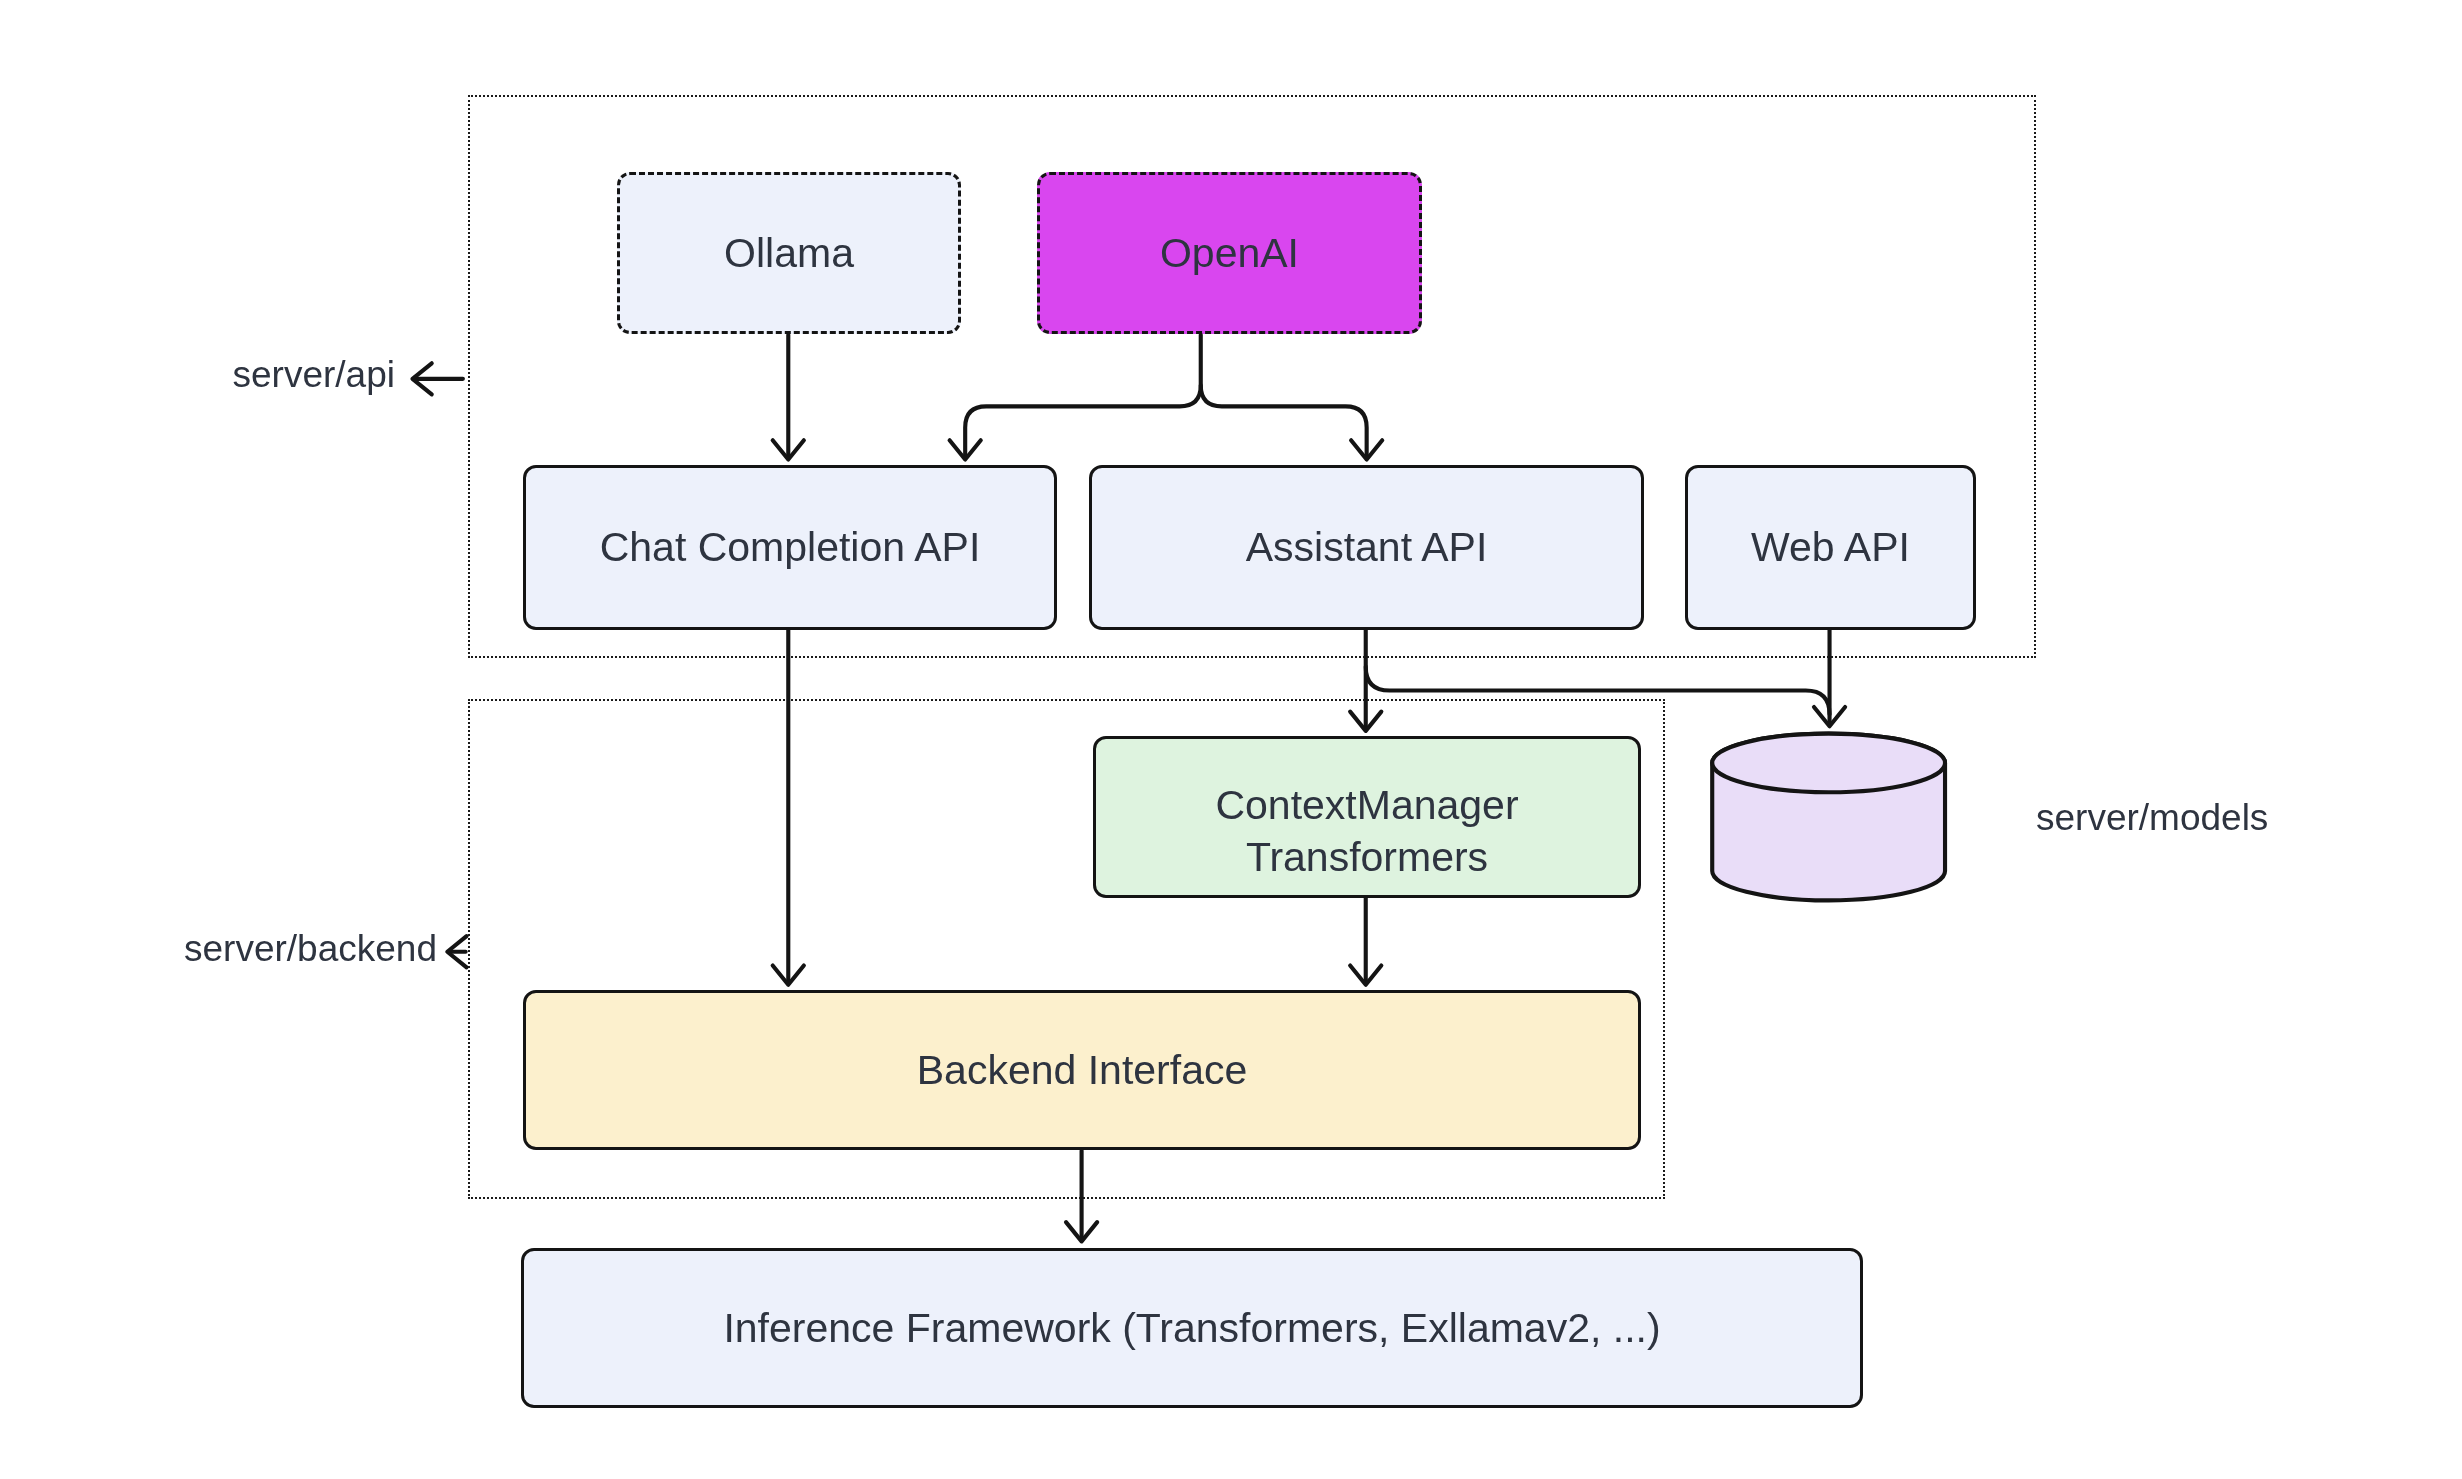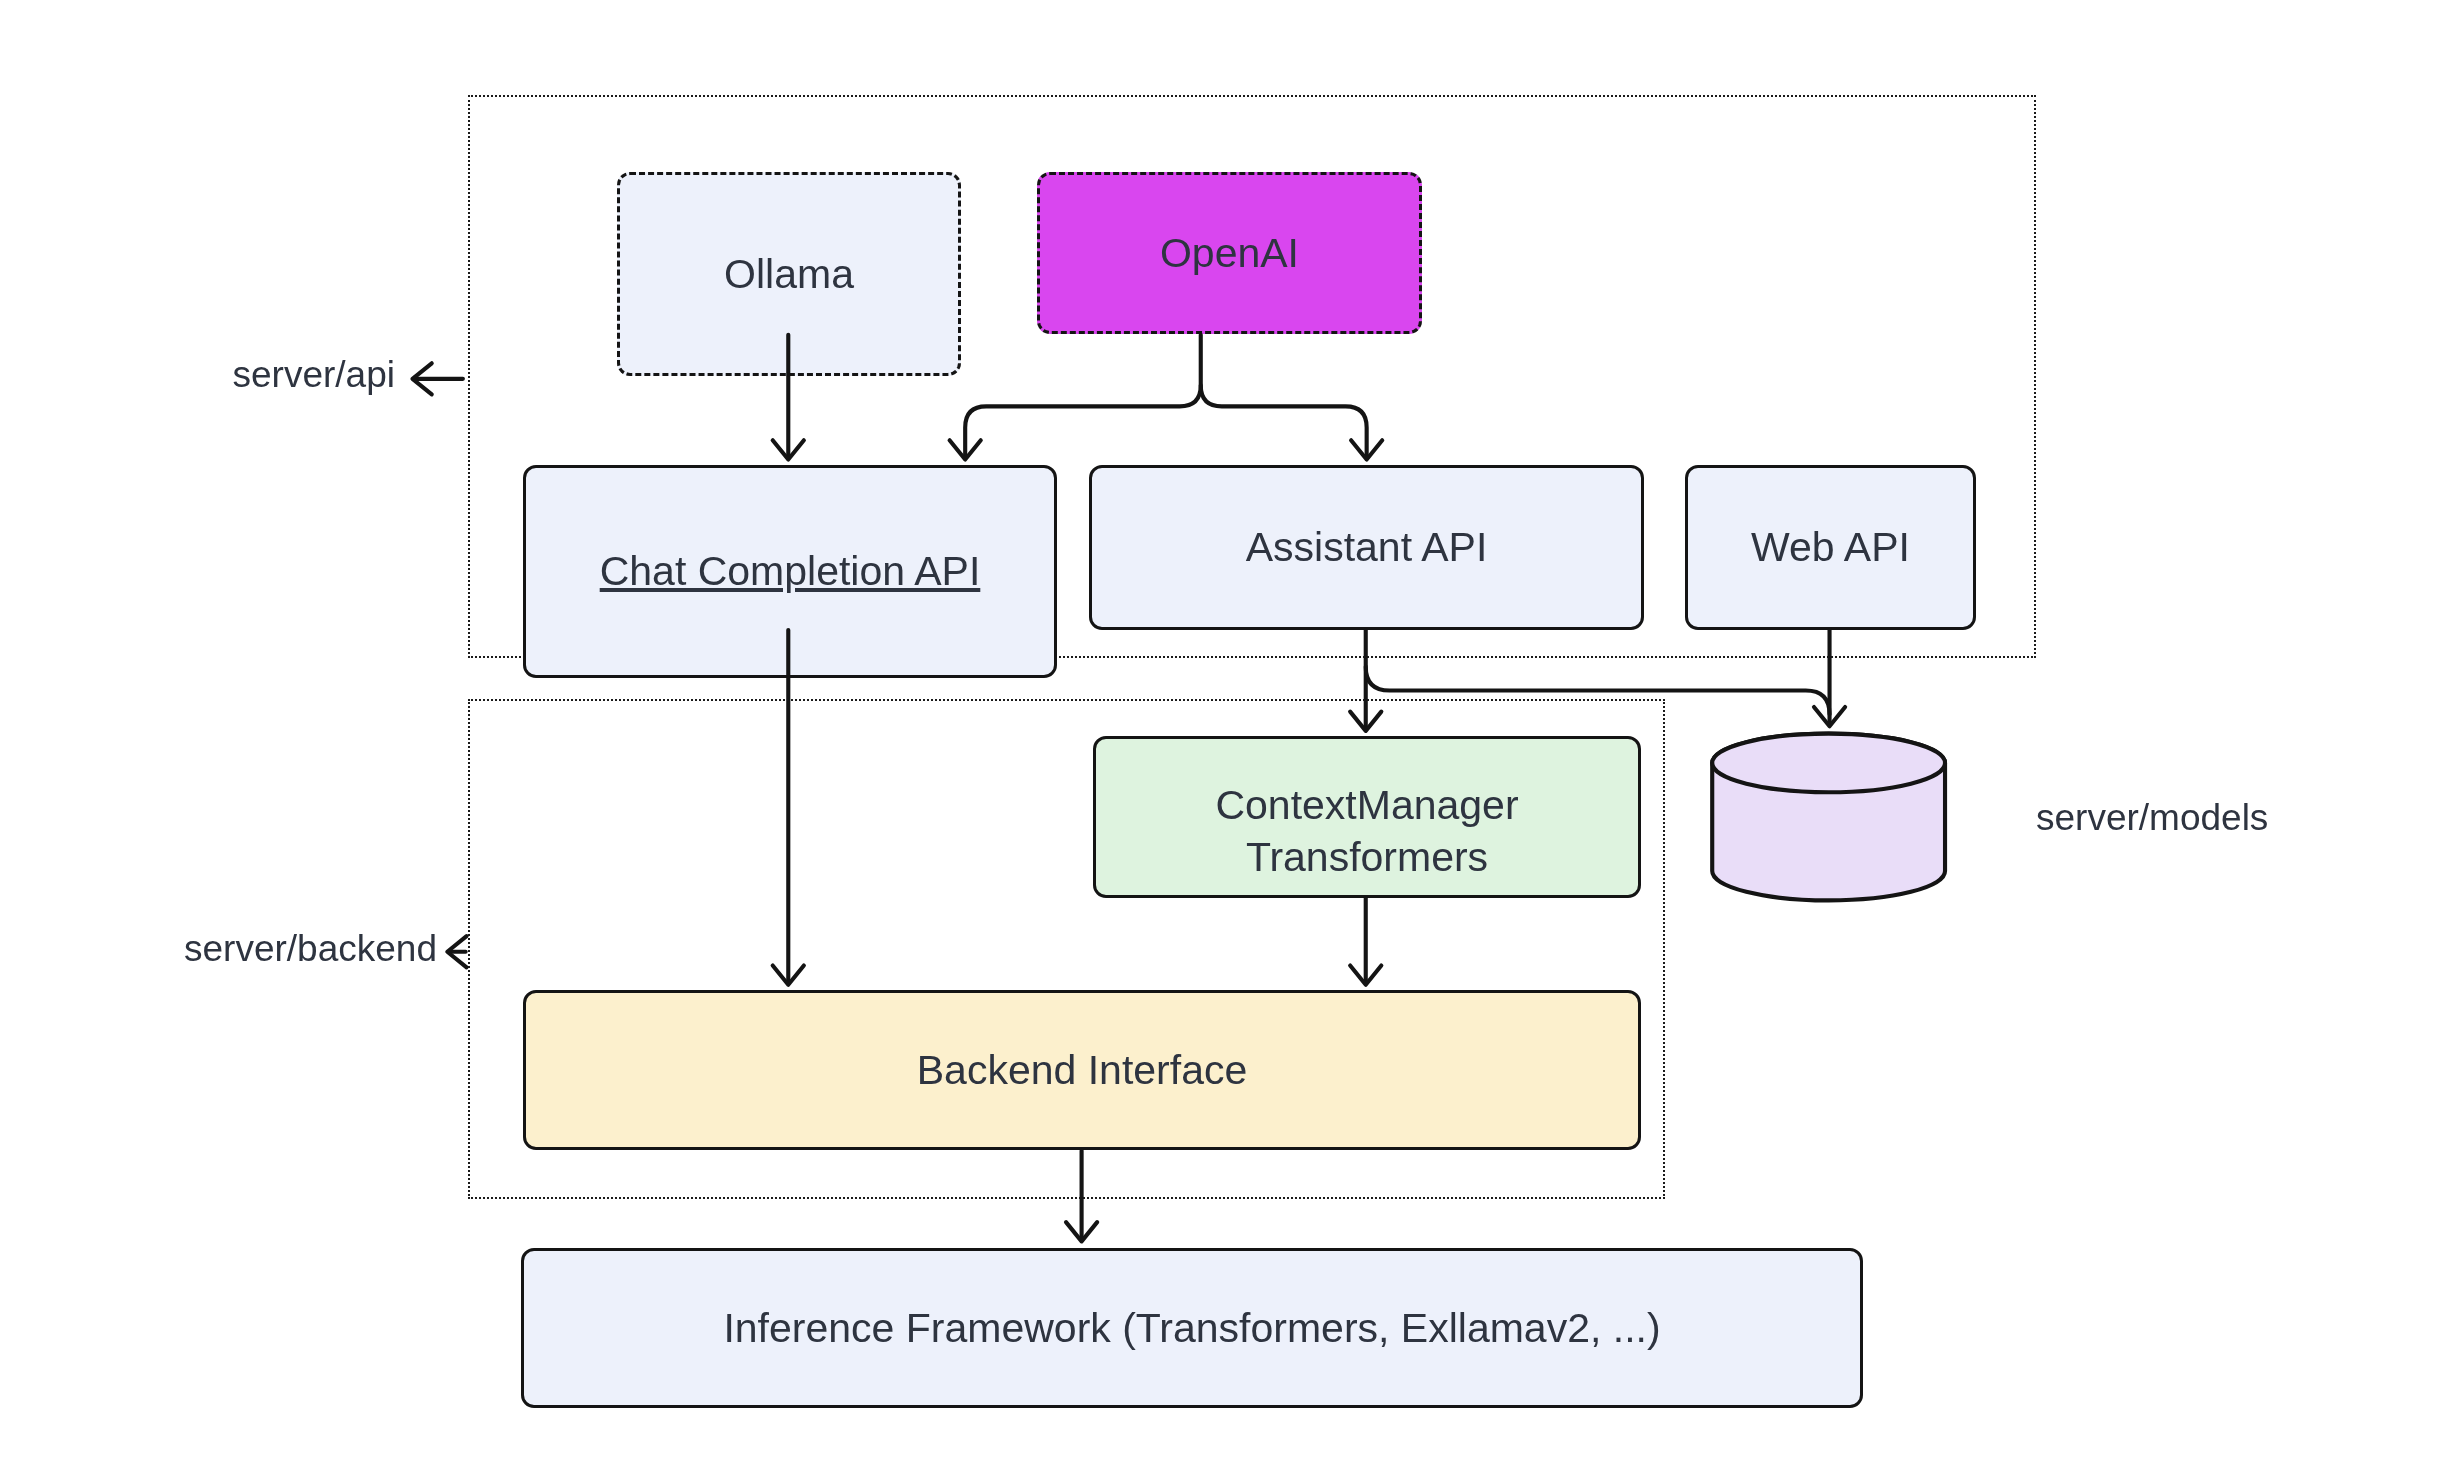--- a/index.html
+++ b/index.html
@@ -43,29 +43,29 @@
   }
 </style>
 </head>
 <body>
 
 <div id="canvas">
 
   <div class="container-frame" style="left:468px;top:95px;width:1568px;height:563px;"></div>
   <div class="container-frame" style="left:468px;top:699px;width:1197px;height:500px;"></div>
 
-  <div class="node dashed" style="left:617px;top:172px;width:344px;height:204px;background:#edf1fb;">
+  <div class="node dashed" style="left:617px;top:172px;width:344px;height:162px;background:#edf1fb;">
     <span>Ollama</span>
   </div>
 
   <div class="node dashed" style="left:1037px;top:172px;width:385px;height:162px;background:#d946ef;">
     <span>OpenAI</span>
   </div>
 
-  <div class="node" style="left:523px;top:465px;width:534px;height:213px;background:#edf1fb;text-decoration:underline;">
+  <div class="node" style="left:523px;top:465px;width:534px;height:165px;background:#edf1fb;">
     <span>Chat Completion API</span>
   </div>
 
   <div class="node" style="left:1089px;top:465px;width:555px;height:165px;background:#edf1fb;">
     <span>Assistant API</span>
   </div>
 
   <div class="node" style="left:1685px;top:465px;width:291px;height:165px;background:#edf1fb;">
     <span>Web API</span>
   </div>

